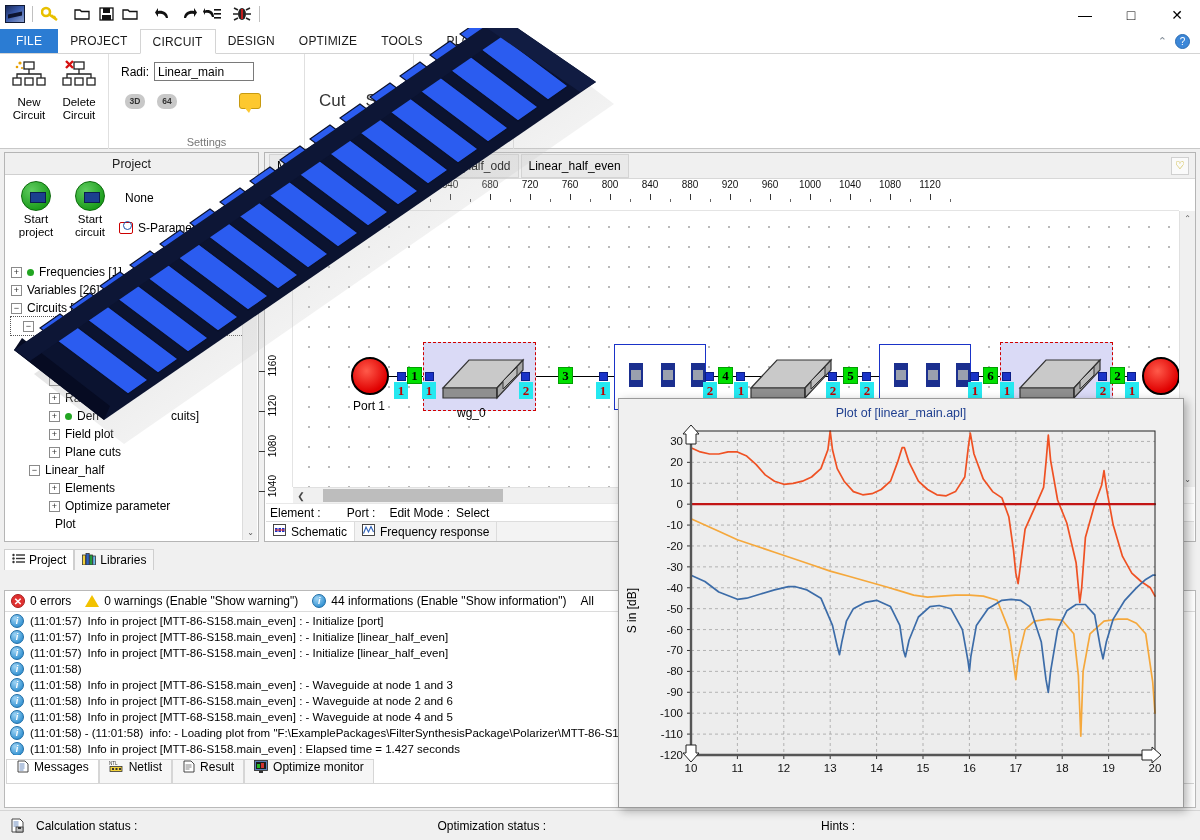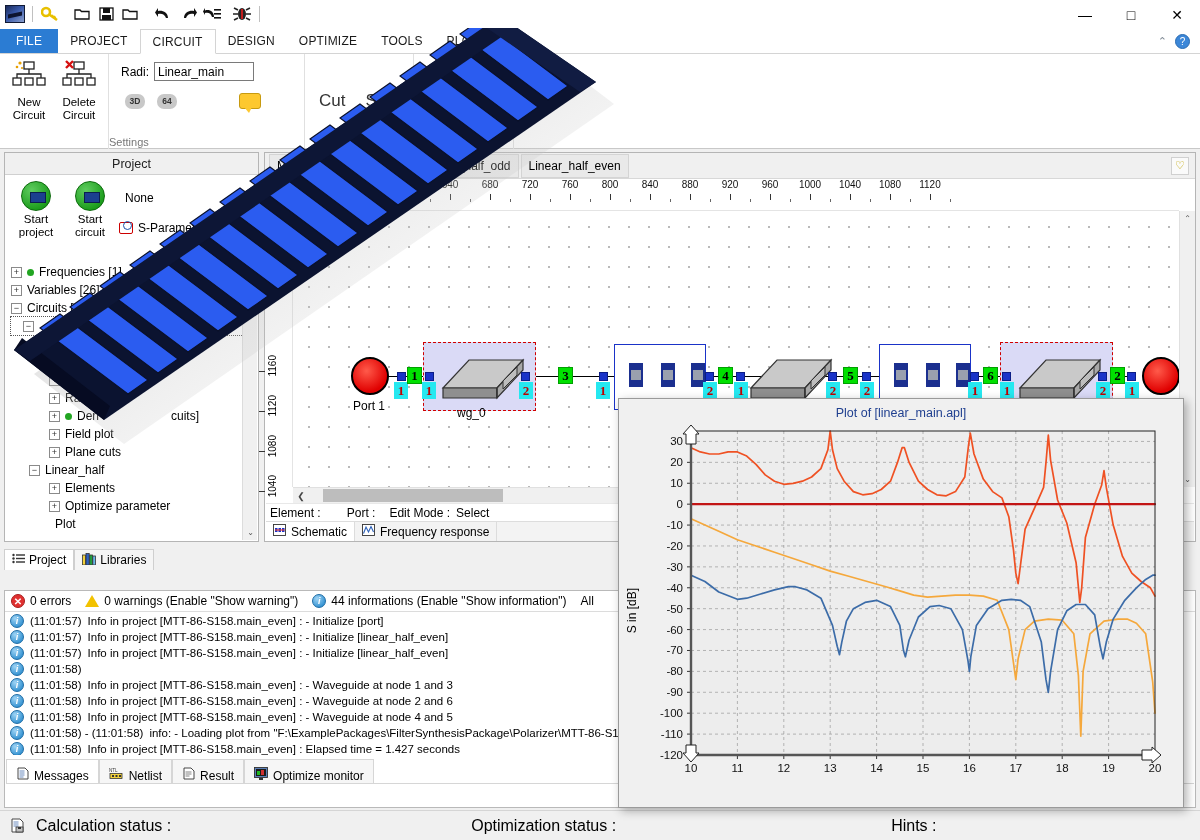--- a/index.html
+++ b/index.html
@@ -98,21 +98,21 @@
   }
   .rgroup { position: relative; height: 95px; display: flex; padding: 2px 4px 0 4px; }
   .rgroup + .rgroup { border-left: 1px solid #e0e0e0; }
   .bigbtn {
     width: 50px; display: flex; flex-direction: column; align-items: center;
     padding-top: 4px; font-size: 11.5px; text-align: center; line-height: 13px;
   }
   .bigbtn .glyph { margin-bottom: 3px; }
   .grp-label {
     position: absolute; bottom: 1px; left: 0; width: 100%;
-    text-align: left; font-size: 11px; color: #777;
+    text-align: center; font-size: 11px; color: #777;
   }
   .namefield { display: flex; flex-direction: column; padding: 6px 6px 0 8px; }
   .namerow { display: flex; align-items: center; gap: 5px; }
   .namerow label { font-size: 12px; }
   .nameinput {
     width: 100px; height: 19px; border: 1px solid #7a7a7a; background: #fff;
     font-family: "Liberation Sans", sans-serif; font-size: 12px; padding: 0 3px;
   }
   .optrow { display: flex; align-items: center; gap: 12px; margin-top: 12px; padding-left: 4px; }
   .pill {
@@ -343,31 +343,31 @@
     height: 16px; display: flex; align-items: center; gap: 6px;
     font-size: 11.5px; white-space: nowrap; padding-left: 4px;
   }
   .msgrow .time { color: #000; }
   .msgrow .body { color: #000; }
   .msgtabs {
     position: absolute; left: 1px; bottom: 24px; height: 24px; display: flex; align-items: stretch;
     font-size: 12px;
   }
   .mtab {
-    display: flex; align-items: flex-end; gap: 5px; padding: 0 9px;
+    display: flex; align-items: flex-start; gap: 5px; padding: 0 9px;
     border: 1px solid #d6d6d6; border-bottom: none; background: #f6f6f6;
   }
   .mtab.active { background: #fff; }
   .msg-sep { position: absolute; left: 1px; right: 1px; bottom: 23px; height: 1px; background: #d6d6d6; }
 
   
   .statusbar {
     position: absolute; left: 0; bottom: 0; width: 1200px; height: 30px;
     background: #f0f0f0; border-top: 1px solid #d5d5d5;
-    display: flex; align-items: center; font-size: 16px;
+    display: flex; align-items: center; font-size: 12px;
   }
   .stat-icon { width: 22px; margin-left: 6px; display:flex; justify-content:center; }
   .stat-item { margin-left: 8px; }
   .stat-item.opt { margin-left: 300px; }
   .stat-item.hints { margin-left: 275px; }
 
   
   .plotwin {
     position: absolute; left: 618px; top: 398px; width: 566px; height: 410px;
     background: #f0f0f0; border: 1px solid #9a9a9a;

